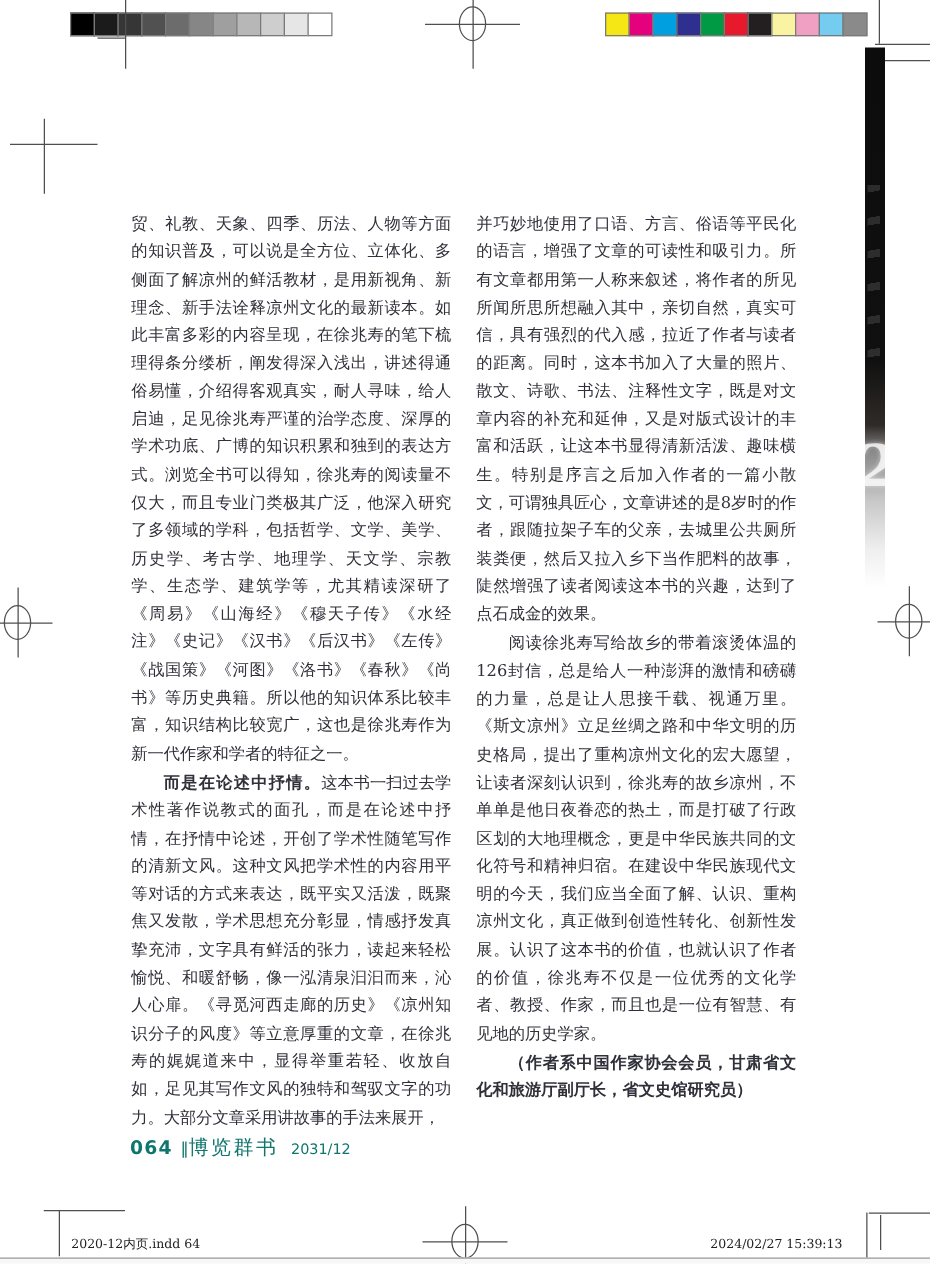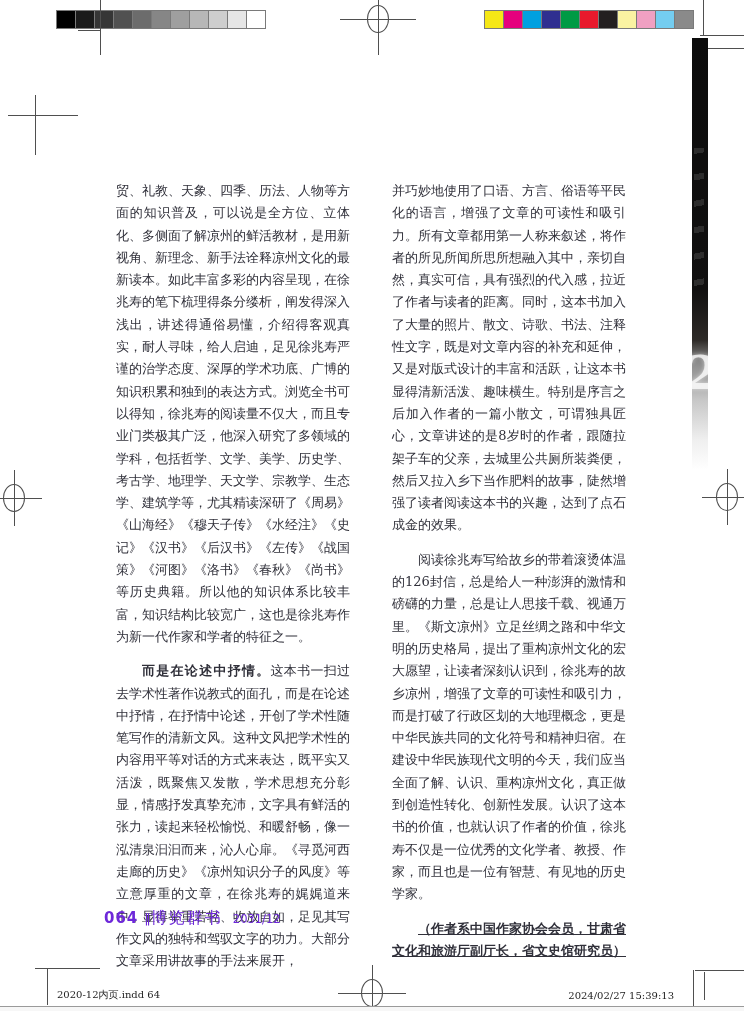--- a/index.html
+++ b/index.html
@@ -19,26 +19,26 @@
       overflow:hidden;}
   #edge-strip .numeral{position:absolute;left:-6px;top:308px;font-size:46px;font-weight:bold;
       color:rgba(250,250,250,0.8);text-shadow:0 0 4px rgba(255,255,255,.5);}
   #edge-strip .smudge{position:absolute;left:2px;top:110px;width:10px;height:140px;
       background:repeating-linear-gradient(170deg,rgba(200,200,200,.16) 0 6px,rgba(0,0,0,0) 6px 26px);}
   
   .col{position:absolute;top:168px;width:258px;font-size:13px;line-height:22.3px;
        text-align:justify;color:#30303a;}
   #col-left{left:104px;}
   #col-right{left:380px;}
-  .col p{margin:12px;text-indent:2em;}
+  .col p{margin:1px;text-indent:2em;}
   .col p.no-indent{text-indent:0;}
   .lead{font-weight:bold;letter-spacing:1px;}
-  .bold-note{font-weight:bold;text-decoration:underline;}
+  .bold-note{font-weight:bold;}
   
-  #folio{position:absolute;left:104px;top:908px;display:flex;align-items:baseline;color:#6d28d9;
+  #folio{position:absolute;left:104px;top:908px;display:flex;align-items:baseline;color:#0f766e;
          font-family:"DejaVu Sans","Liberation Sans",sans-serif;}
   #folio .num{font-size:15px;font-weight:bold;letter-spacing:1px;}
   #folio .sep{font-size:13px;margin-left:6px;}
   #folio .journal{font-size:16px;letter-spacing:2px;}
   #folio .issue{font-size:11.5px;margin-left:10px;}
   
   .slug{position:absolute;font-size:10px;color:#222;font-family:"DejaVu Serif","Liberation Serif",serif;}
   #slug-left{left:57px;top:988px;}
   #slug-right{right:70px;top:990px;}
   
@@ -123,21 +123,21 @@
     <span class="numeral">2</span>
   </div>
 
   <div class="col" id="col-left">
     <p class="no-indent">贸、礼教、天象、四季、历法、人物等方面的知识普及，可以说是全方位、立体化、多侧面了解凉州的鲜活教材，是用新视角、新理念、新手法诠释凉州文化的最新读本。如此丰富多彩的内容呈现，在徐兆寿的笔下梳理得条分缕析，阐发得深入浅出，讲述得通俗易懂，介绍得客观真实，耐人寻味，给人启迪，足见徐兆寿严谨的治学态度、深厚的学术功底、广博的知识积累和独到的表达方式。浏览全书可以得知，徐兆寿的阅读量不仅大，而且专业门类极其广泛，他深入研究了多领域的学科，包括哲学、文学、美学、历史学、考古学、地理学、天文学、宗教学、生态学、建筑学等，尤其精读深研了《周易》《山海经》《穆天子传》《水经注》《史记》《汉书》《后汉书》《左传》《战国策》《河图》《洛书》《春秋》《尚书》等历史典籍。所以他的知识体系比较丰富，知识结构比较宽广，这也是徐兆寿作为新一代作家和学者的特征之一。</p>
     <p><span class="lead">而是在论述中抒情。</span><span>这本书一扫过去学术性著作说教式的面孔，而是在论述中抒情，在抒情中论述，开创了学术性随笔写作的清新文风。这种文风把学术性的内容用平等对话的方式来表达，既平实又活泼，既聚焦又发散，学术思想充分彰显，情感抒发真挚充沛，文字具有鲜活的张力，读起来轻松愉悦、和暖舒畅，像一泓清泉汩汩而来，沁人心扉。《寻觅河西走廊的历史》《凉州知识分子的风度》等立意厚重的文章，在徐兆寿的娓娓道来中，显得举重若轻、收放自如，足见其写作文风的独特和驾驭文字的功力。大部分文章采用讲故事的手法来展开，</span></p>
   </div>
 
   <div class="col" id="col-right">
     <p class="no-indent">并巧妙地使用了口语、方言、俗语等平民化的语言，增强了文章的可读性和吸引力。所有文章都用第一人称来叙述，将作者的所见所闻所思所想融入其中，亲切自然，真实可信，具有强烈的代入感，拉近了作者与读者的距离。同时，这本书加入了大量的照片、散文、诗歌、书法、注释性文字，既是对文章内容的补充和延伸，又是对版式设计的丰富和活跃，让这本书显得清新活泼、趣味横生。特别是序言之后加入作者的一篇小散文，可谓独具匠心，文章讲述的是8岁时的作者，跟随拉架子车的父亲，去城里公共厕所装粪便，然后又拉入乡下当作肥料的故事，陡然增强了读者阅读这本书的兴趣，达到了点石成金的效果。</p>
-    <p>阅读徐兆寿写给故乡的带着滚烫体温的126封信，总是给人一种澎湃的激情和磅礴的力量，总是让人思接千载、视通万里。《斯文凉州》立足丝绸之路和中华文明的历史格局，提出了重构凉州文化的宏大愿望，让读者深刻认识到，徐兆寿的故乡凉州，增强了文章的可读性和吸引力，而是打破了行政区划的大地理概念，更是中华民族共同的文化符号和精神归宿。在建设中华民族现代文明的今天，我们应当全面了解、认识、重构凉州文化，真正做到创造性转化、创新性发展。认识了这本书的价值，也就认识了作者的价值，徐兆寿不仅是一位优秀的文化学者、教授、作家，而且也是一位有智慧、有见地的历史学家。</p>
+    <p>阅读徐兆寿写给故乡的带着滚烫体温的126封信，总是给人一种澎湃的激情和磅礴的力量，总是让人思接千载、视通万里。《斯文凉州》立足丝绸之路和中华文明的历史格局，提出了重构凉州文化的宏大愿望，让读者深刻认识到，徐兆寿的故乡凉州，不单单是他日夜眷恋的热土，而是打破了行政区划的大地理概念，更是中华民族共同的文化符号和精神归宿。在建设中华民族现代文明的今天，我们应当全面了解、认识、重构凉州文化，真正做到创造性转化、创新性发展。认识了这本书的价值，也就认识了作者的价值，徐兆寿不仅是一位优秀的文化学者、教授、作家，而且也是一位有智慧、有见地的历史学家。</p>
     <p class="bold-note">（作者系中国作家协会会员，甘肃省文化和旅游厅副厅长，省文史馆研究员）</p>
   </div>
 
   <div id="folio">
     <span class="num">064</span>
     <span class="sep">‖</span>
     <span class="journal">博览群书</span>
     <span class="issue">2031/12</span>
   </div>
 

